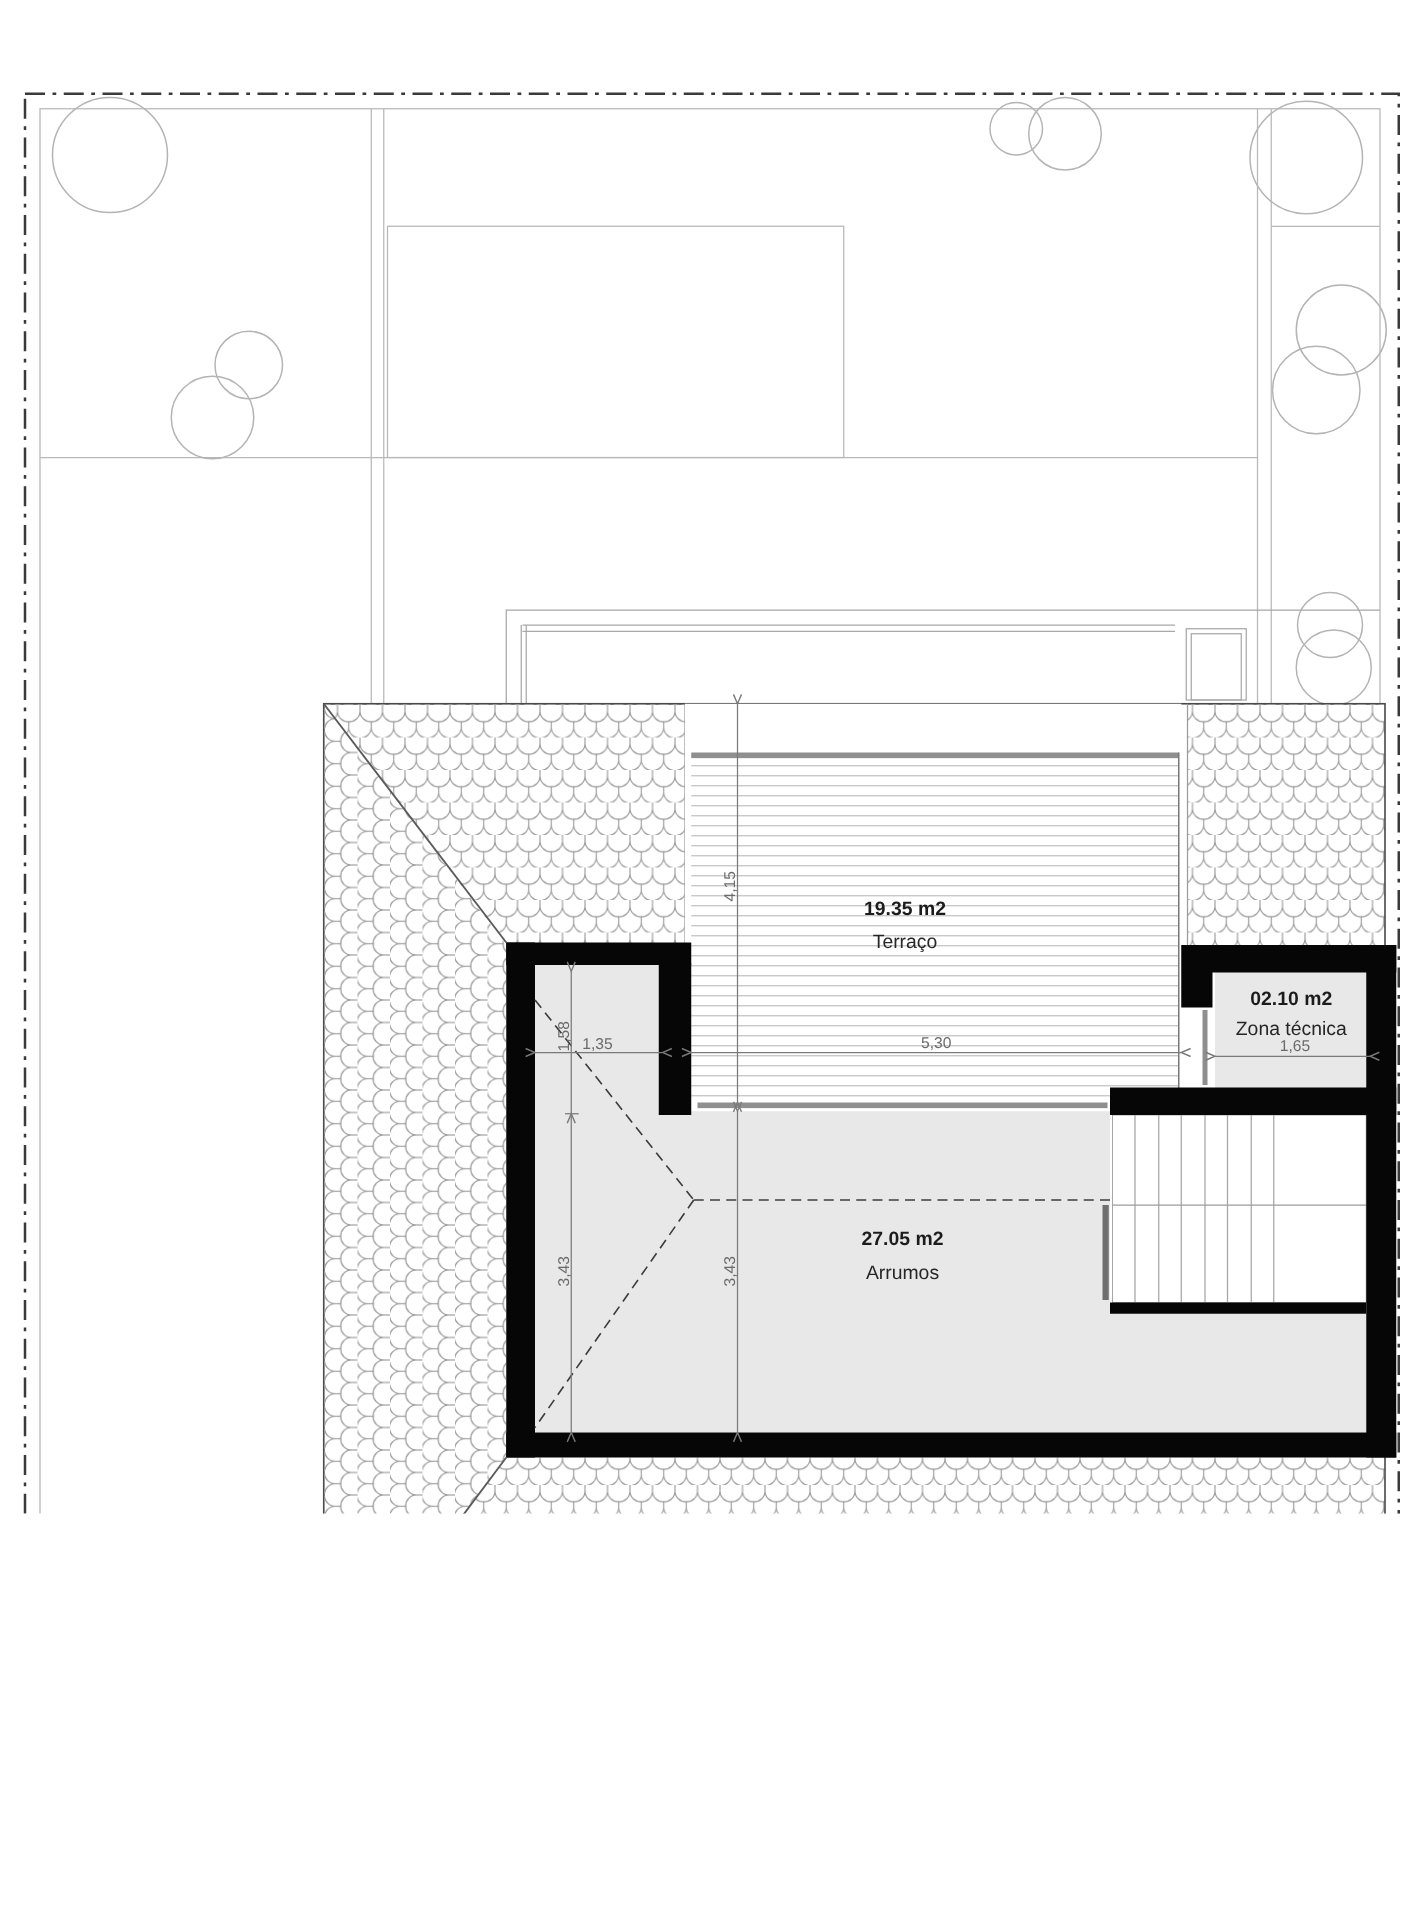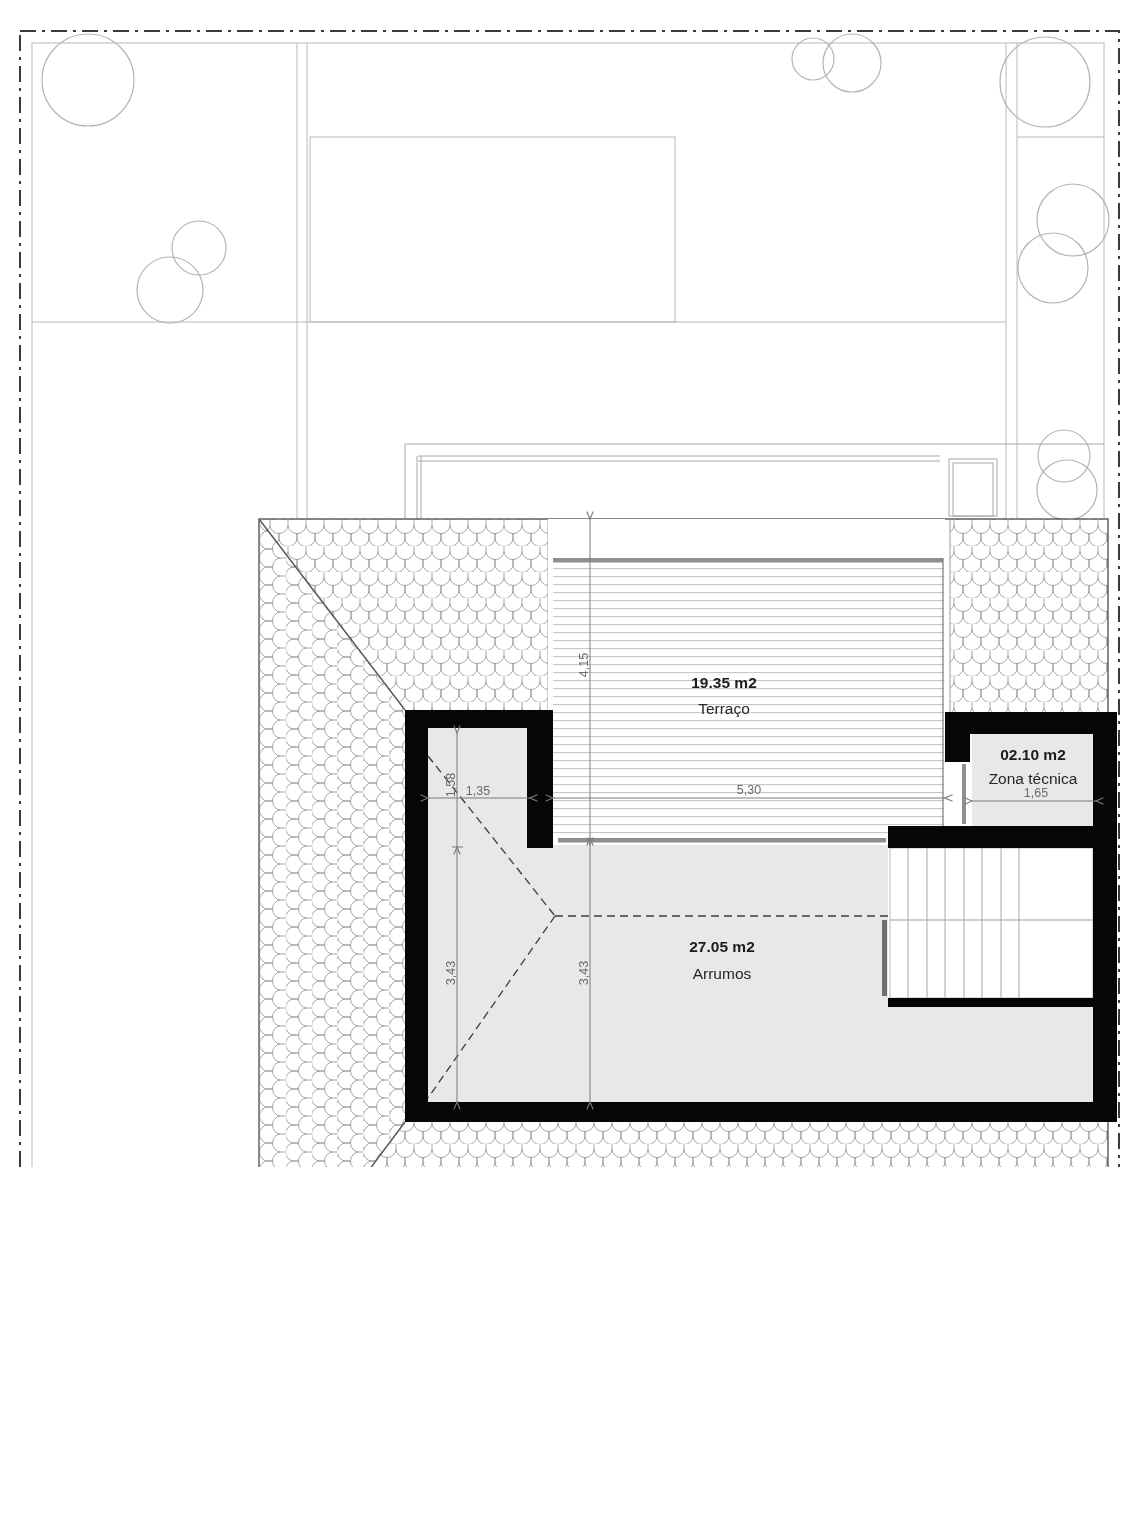--- a/index.html
+++ b/index.html
@@ -1,17 +1,17 @@
 <!DOCTYPE html>
 <html><head>
 <meta charset="utf-8">
 <style>
   html,body{margin:0;padding:0;background:#ffffff;}
   .canvas{position:relative;width:1125px;height:1167px;background:#fff;overflow:hidden;
-          font-family:"Liberation Sans", sans-serif;}
+          font-family:"Liberation Sans", sans-serif;margin-top:44px;}
   svg{display:block;}
   .room-area{font-family:"Liberation Sans",sans-serif;font-size:15.5px;font-weight:700;fill:#1c1c1c;}
   .room-name{font-family:"Liberation Sans",sans-serif;font-size:15.5px;fill:#262626;}
   .dim-lbl{font-family:"Liberation Sans",sans-serif;font-size:12.5px;fill:#6b6b6b;}
 </style>
 </head>
 <body>
 
 <div class="canvas">
 <svg width="1125" height="1526" viewBox="0 0 1125 1526">

